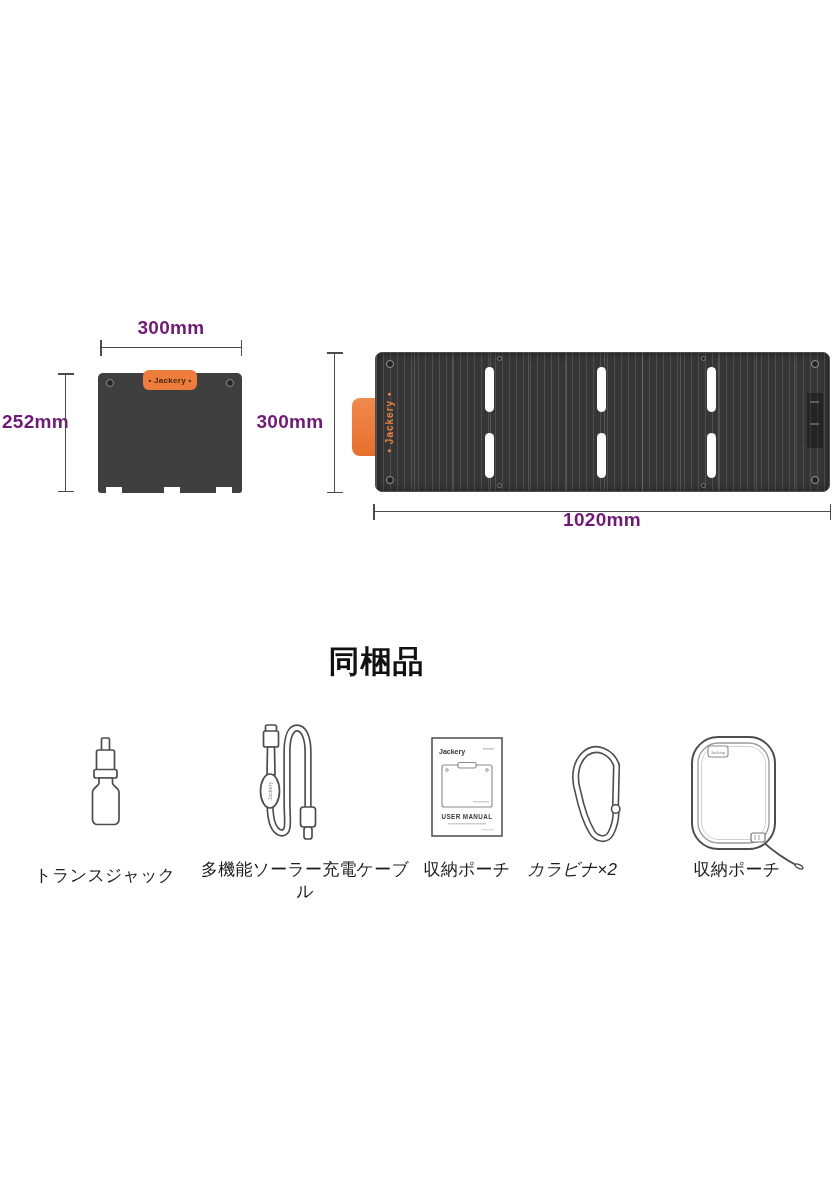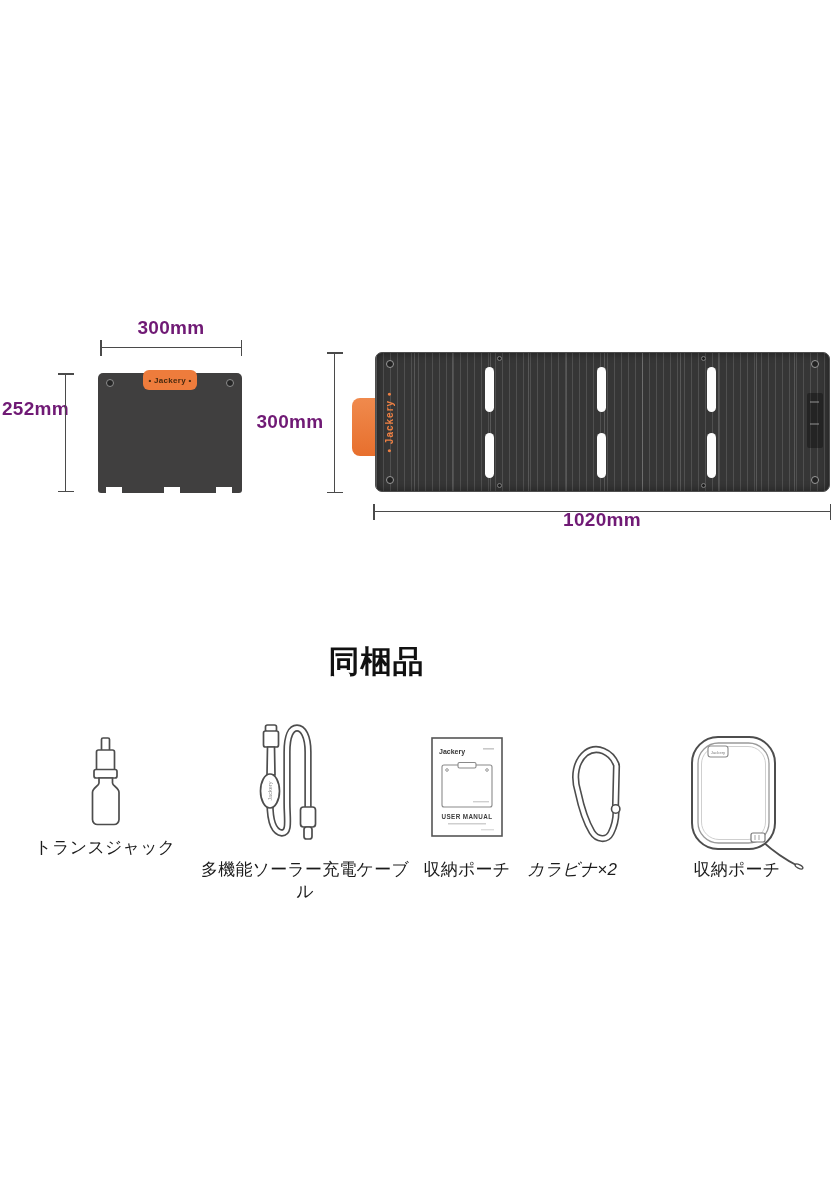--- a/index.html
+++ b/index.html
@@ -45,32 +45,32 @@
     background:rgba(0,0,0,.32);border-radius:2px;}
   .uf-pocket i{position:absolute;left:3px;display:block;width:9px;height:2px;background:rgba(255,255,255,.25);}
   .v-brand{position:absolute;left:13px;top:50%;transform:translate(-50%,-50%) rotate(-90deg);
     color:#ef8043;font-size:10px;font-weight:700;letter-spacing:1px;white-space:nowrap;}
 
   
   .heading{position:absolute;left:12px;top:641px;width:729px;text-align:center;
     font-size:31px;font-weight:700;color:#111;letter-spacing:1px;}
   .item-label{position:absolute;font-size:17px;line-height:22px;font-weight:500;
     color:#1b1b1b;text-align:center;letter-spacing:.2px;}
-  .item-label span{display:block;}
+  .item-label span{display:block;margin-top:28px;}
   svg{position:absolute;overflow:visible;}
   .ln{fill:#fff;stroke:#4d4d4d;stroke-width:1.7;}
   .tube-d{fill:none;stroke:#4d4d4d;stroke-width:7.4;stroke-linecap:round;}
   .tube-w{fill:none;stroke:#fff;stroke-width:4.1;stroke-linecap:round;}
 </style>
 </head>
 <body>
 
 <div class="dim-text" style="left:86px;top:317px;width:170px;">300mm</div>
 <div class="hdim" style="left:100px;top:347px;width:142px;"></div>
-<div class="dim-text" style="left:2px;top:398px;width:58px;">252mm</div>
+<div class="dim-text" style="left:2px;top:411px;width:58px;">252mm</div>
 <div class="vdim" style="left:65px;top:373px;height:119px;"></div>
 
 <div class="panel-folded">
   <div class="pf-hole" style="left:8px;top:6px;"></div>
   <div class="pf-hole" style="right:8px;top:6px;"></div>
   <div class="pf-tab">• Jackery •</div>
   <div class="pf-notch" style="left:8px;"></div>
   <div class="pf-notch" style="left:66px;"></div>
   <div class="pf-notch" style="left:118px;"></div>
 </div>

